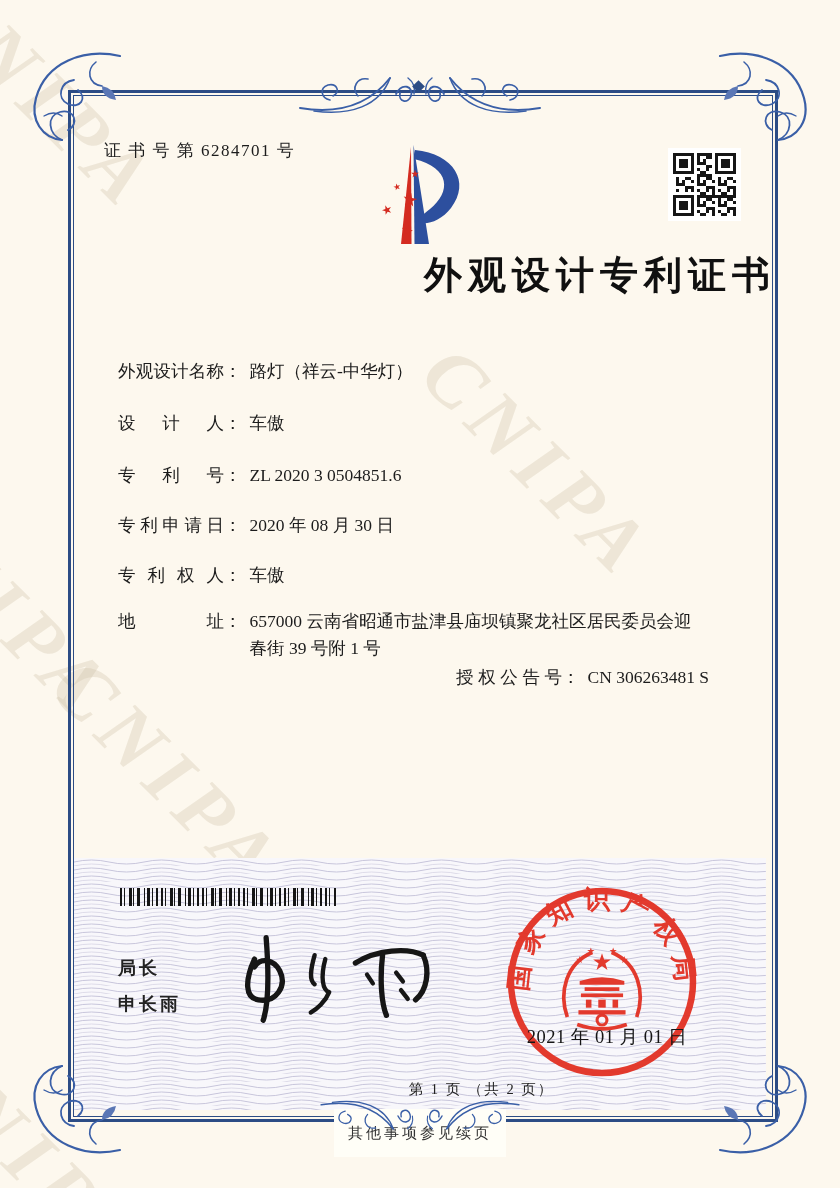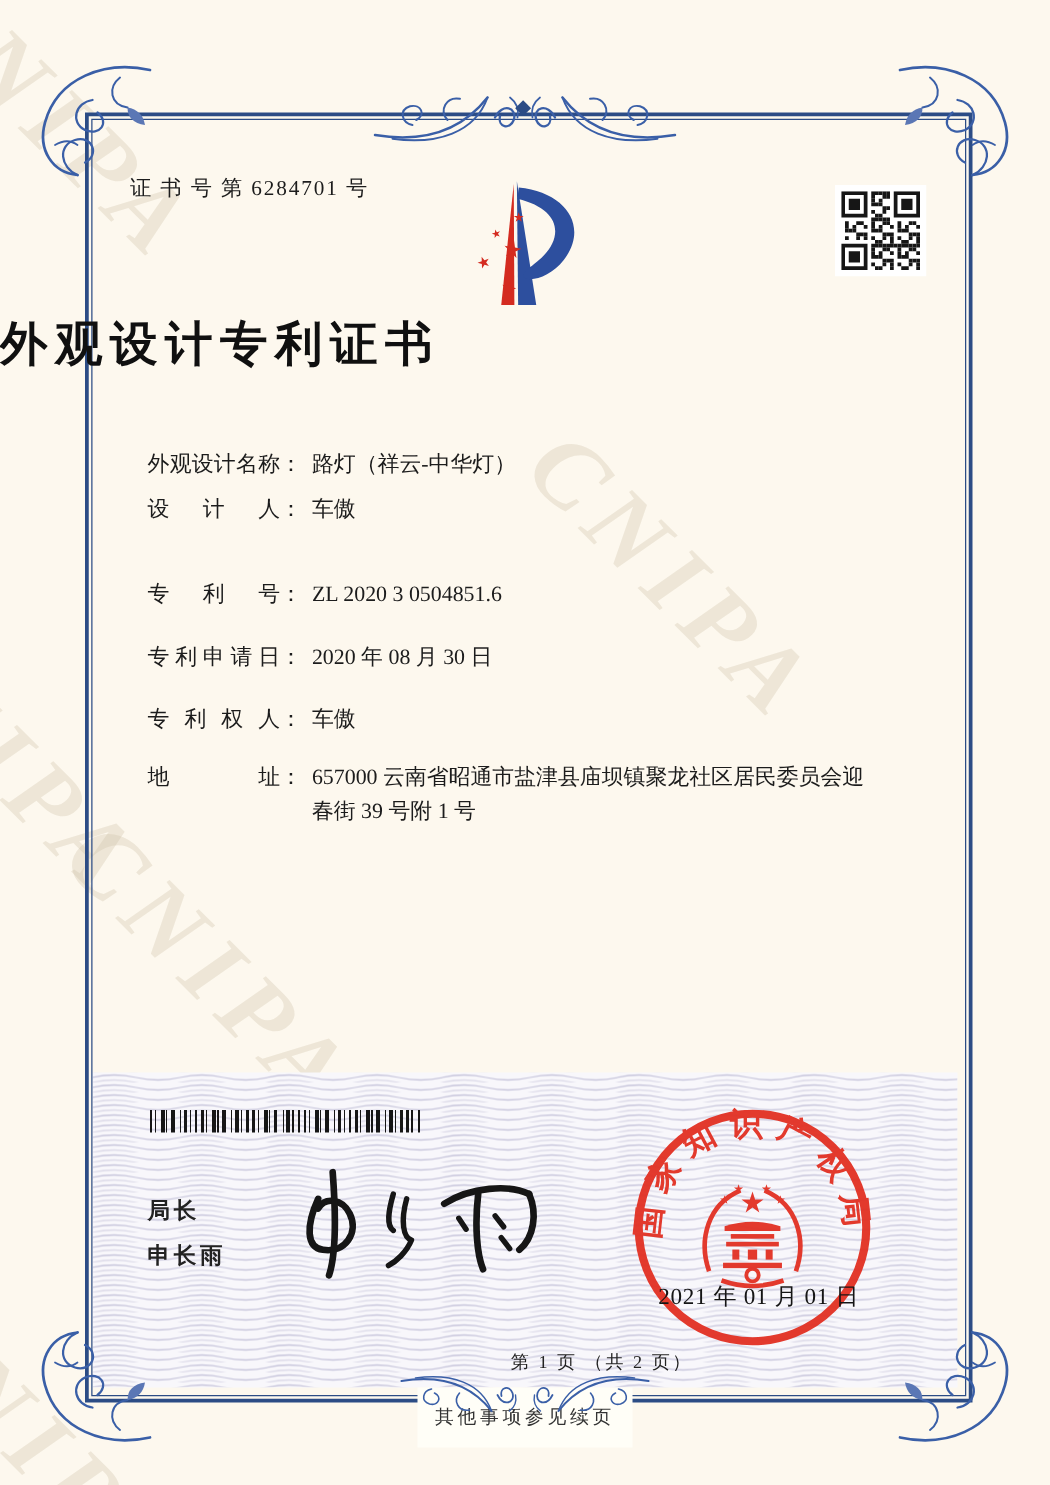--- a/index.html
+++ b/index.html
@@ -23,21 +23,21 @@
 
   .ornaments{position:absolute;left:0;top:0;z-index:6;pointer-events:none;}
 
   .certno{position:absolute;left:104px;top:139px;font-size:17px;letter-spacing:1.5px;z-index:3;}
 
   .qrbox{position:absolute;left:668px;top:148px;width:73px;height:73px;background:#fff;z-index:3;
          display:flex;align-items:center;justify-content:center;}
 
   .logo{position:absolute;left:348px;top:142px;z-index:3;}
 
-  .title{position:absolute;left:0;top:250px;width:776px;text-align:left;
+  .title{position:absolute;left:0;top:250px;width:776px;text-align:right;
          font-size:38px;font-weight:700;letter-spacing:6px;color:#101010;z-index:3;}
 
   .fields{position:absolute;left:118px;top:352px;width:620px;z-index:3;font-size:17.5px;}
   .frow{position:absolute;left:0;line-height:27px;white-space:nowrap;}
   .flabel{display:inline-block;width:106px;text-align:justify;text-align-last:justify;vertical-align:top;}
   .fcolon{display:inline-block;vertical-align:top;}
   .fvalue{display:inline-block;margin-left:8px;vertical-align:top;}
   .fvalue.wrap{white-space:normal;width:452px;}
   .gpair2{position:absolute;left:338px;top:0;}
 
@@ -284,36 +284,39 @@
       </g>
   </svg>
 </div>
 
 <div class="title">外观设计专利证书</div>
 
 <div class="fields">
   <div class="frow" style="top:6px">
     <span class="flabel">外观设计名称</span><span class="fcolon">：</span><span class="fvalue">路灯（祥云-中华灯）</span>
   </div>
-  <div class="frow" style="top:42px">
+  <div class="frow" style="top:58px">
     <span class="flabel">设计人</span><span class="fcolon">：</span><span class="fvalue">车傲</span>
   </div>
   <div class="frow" style="top:110px">
     <span class="flabel">专利号</span><span class="fcolon">：</span><span class="fvalue">ZL 2020 3 0504851.6</span>
   </div>
   <div class="frow" style="top:160px">
     <span class="flabel">专利申请日</span><span class="fcolon">：</span><span class="fvalue">2020 年 08 月 30 日</span>
   </div>
   <div class="frow" style="top:210px">
     <span class="flabel">专利权人</span><span class="fcolon">：</span><span class="fvalue">车傲</span>
   </div>
   <div class="frow" style="top:256px">
     <span class="flabel">地址</span><span class="fcolon">：</span><span class="fvalue wrap">657000 云南省昭通市盐津县庙坝镇聚龙社区居民委员会迎春街 39 号附 1 号</span>
   </div>
   <div class="frow" style="top:312px;width:620px">
+    <span class="gpair2">
+      <span class="flabel">授权公告号</span><span class="fcolon">：</span><span class="fvalue">CN 306263481 S</span>
+    </span>
   </div>
 </div>
 
 <div class="paras">
 </div>
 
 <div class="barcode"></div>
 
 <div class="signer-title">局长</div>
 <div class="signer-name">申长雨</div>

